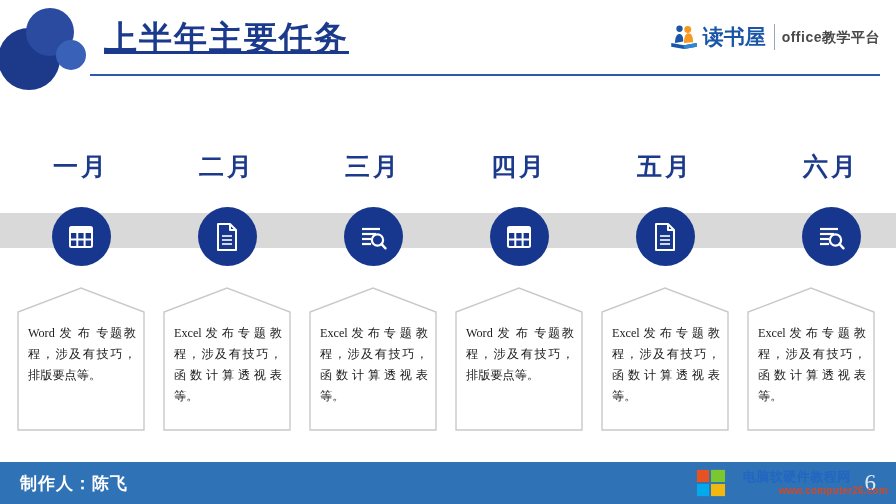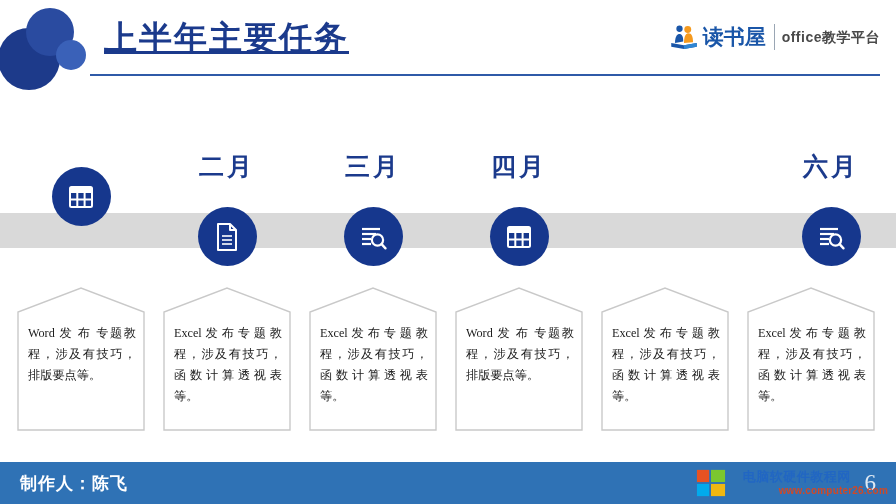--- a/index.html
+++ b/index.html
@@ -208,20 +208,21 @@
     <span id="logo-divider"></span>
     <span id="logo-sub">
       <span id="logo-sub-en">office</span>
       <span id="logo-sub-cn">教学平台</span>
     </span>
   </div>
 
   <div id="timeline-band"></div>
 
   <div class="col" style="left:8px">
+    <div class="month-label">一月</div>
     <div class="circle-wrap">
       <div class="icon-circle">
         <svg width="28" height="28" viewBox="0 0 28 28">
           <rect x="3" y="4" width="22" height="20" rx="1.5" fill="none" stroke="#ffffff" stroke-width="2"></rect>
           <rect x="4" y="5" width="20" height="5" fill="#ffffff"></rect>
           <line x1="3" y1="16.5" x2="25" y2="16.5" stroke="#ffffff" stroke-width="2"></line>
           <line x1="10.3" y1="10" x2="10.3" y2="24" stroke="#ffffff" stroke-width="2"></line>
           <line x1="17.6" y1="10" x2="17.6" y2="24" stroke="#ffffff" stroke-width="2"></line>
         </svg>
       </div>
@@ -267,20 +268,34 @@
           <rect x="3" y="4" width="22" height="20" rx="1.5" fill="none" stroke="#ffffff" stroke-width="2"></rect>
           <rect x="4" y="5" width="20" height="5" fill="#ffffff"></rect>
           <line x1="3" y1="16.5" x2="25" y2="16.5" stroke="#ffffff" stroke-width="2"></line>
           <line x1="10.3" y1="10" x2="10.3" y2="24" stroke="#ffffff" stroke-width="2"></line>
           <line x1="17.6" y1="10" x2="17.6" y2="24" stroke="#ffffff" stroke-width="2"></line>
         </svg>
       </div>
     </div>
   </div>
 
+  <div class="col" style="left:592px">
+    <div class="month-label">五月</div>
+    <div class="circle-wrap">
+      <div class="icon-circle">
+        <svg width="28" height="30" viewBox="0 0 28 30">
+          <path d="M5 2 H17 L23 8 V28 H5 Z" fill="none" stroke="#ffffff" stroke-width="2" stroke-linejoin="round"></path>
+          <path d="M17 2 L17 8 L23 8" fill="none" stroke="#ffffff" stroke-width="2" stroke-linejoin="round"></path>
+          <line x1="9" y1="14" x2="19" y2="14" stroke="#ffffff" stroke-width="1.6"></line>
+          <line x1="9" y1="18" x2="19" y2="18" stroke="#ffffff" stroke-width="1.6"></line>
+          <line x1="9" y1="22" x2="19" y2="22" stroke="#ffffff" stroke-width="1.6"></line>
+        </svg>
+      </div>
+    </div>
+  </div>
 
   <div class="col" style="left:758px">
     <div class="month-label">六月</div>
     <div class="circle-wrap">
       <div class="icon-circle">
         <svg width="30" height="28" viewBox="0 0 30 28">
           <line x1="4" y1="6" x2="22" y2="6" stroke="#ffffff" stroke-width="2.2"></line>
           <line x1="4" y1="11" x2="18" y2="11" stroke="#ffffff" stroke-width="2.2"></line>
           <line x1="4" y1="16" x2="13" y2="16" stroke="#ffffff" stroke-width="2.2"></line>
           <line x1="4" y1="21" x2="13" y2="21" stroke="#ffffff" stroke-width="2.2"></line>

